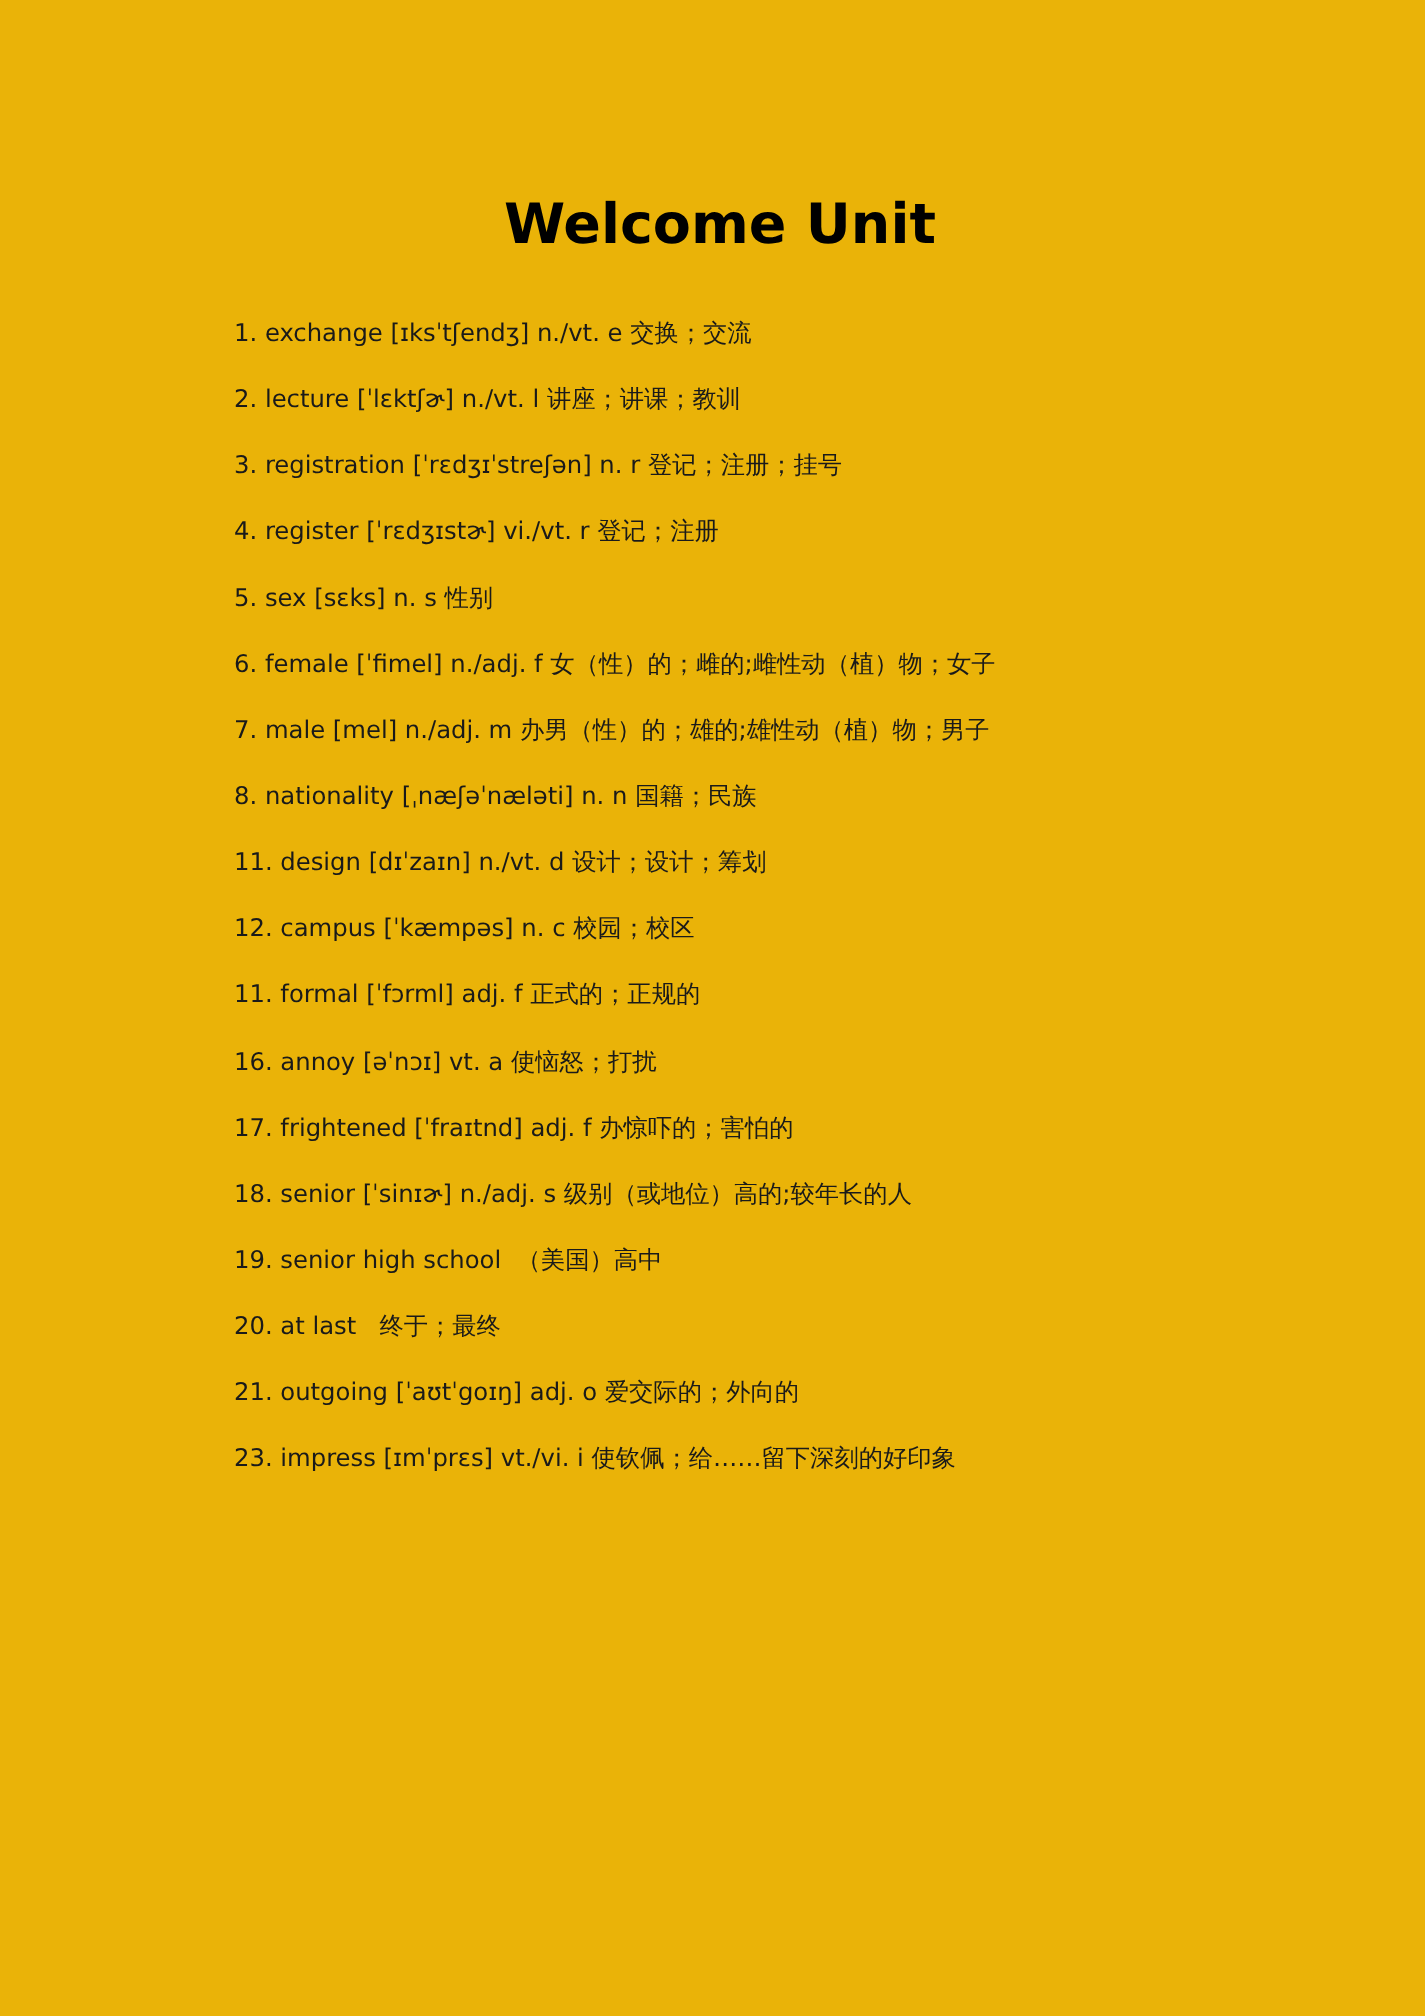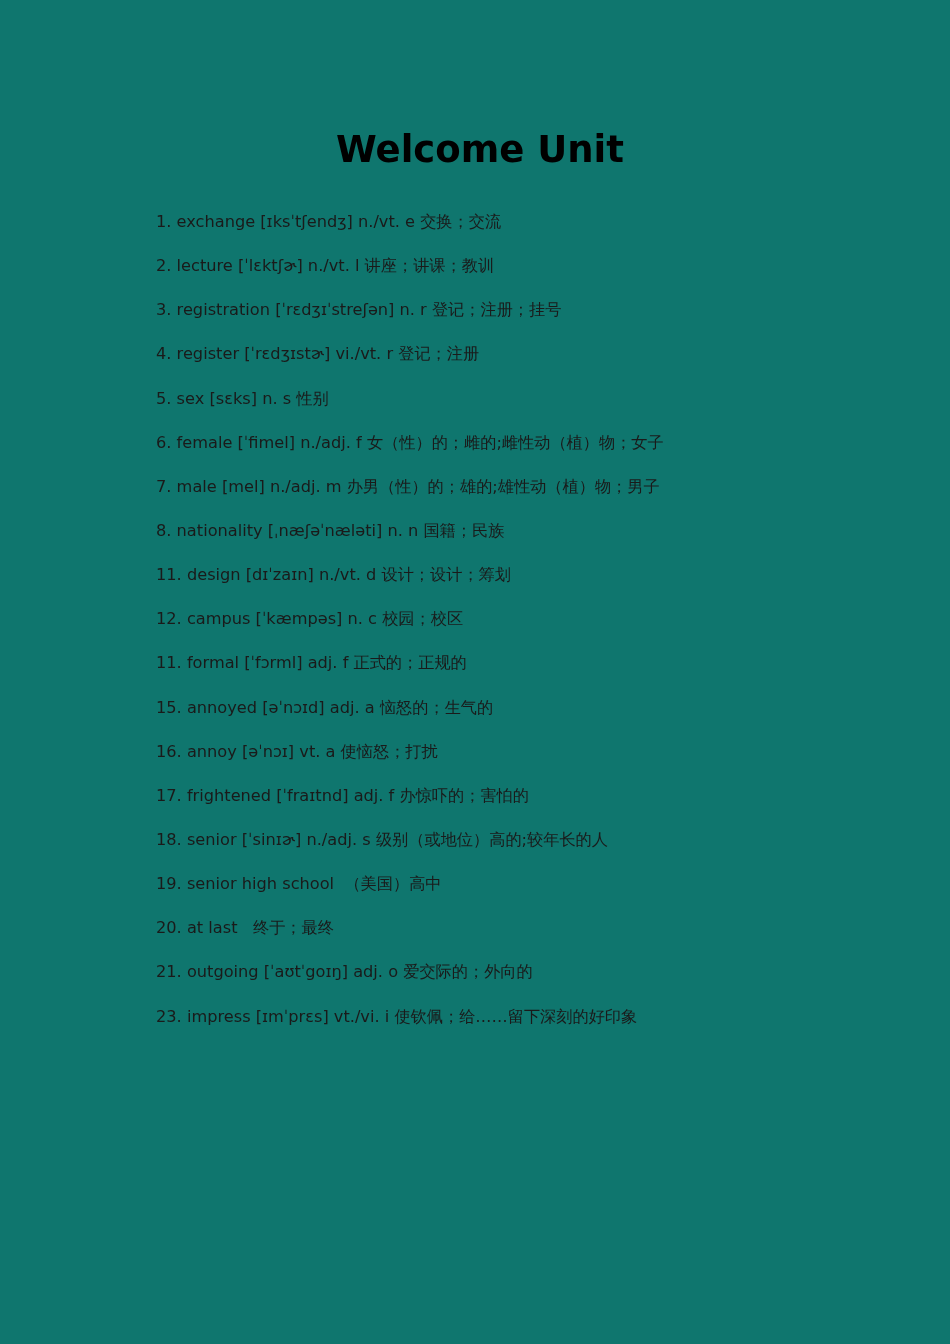--- a/index.html
+++ b/index.html
@@ -14,21 +14,21 @@
       overflow: hidden;
       font-family: "DejaVu Sans", "Liberation Sans", sans-serif;
       color: #111111;
     }
     .page {
       position: absolute;
       left: 0;
       top: 0;
       width: 950px;
       height: 1344px;
-      background: #0f766e;
+      background: #eab308;
     }
     .title {
       position: absolute;
       left: 0;
       width: 960px;
       top: 124px;
       text-align: center;
       font-family: "DejaVu Sans", "Liberation Sans", sans-serif;
       font-weight: bold;
       font-size: 37px;
@@ -64,21 +64,20 @@
     <li class="item"><span>2.</span> <span>lecture [ˈlɛktʃɚ] n./vt. l 讲座；讲课；教训</span></li>
     <li class="item"><span>3.</span> <span>registration [ˈrɛdʒɪˈstreʃən] n. r 登记；注册；挂号</span></li>
     <li class="item"><span>4.</span> <span>register [ˈrɛdʒɪstɚ] vi./vt. r 登记；注册</span></li>
     <li class="item"><span>5.</span> <span>sex [sɛks] n. s 性别</span></li>
     <li class="item"><span>6.</span> <span>female [ˈfimel] n./adj. f 女（性）的；雌的;雌性动（植）物；女子</span></li>
     <li class="item"><span>7.</span> <span>male [mel] n./adj. m 办男（性）的；雄的;雄性动（植）物；男子</span></li>
     <li class="item"><span>8.</span> <span>nationality [ˌnæʃəˈnæləti] n. n 国籍；民族</span></li>
     <li class="item"><span>11.</span> <span>design [dɪˈzaɪn] n./vt. d 设计；设计；筹划</span></li>
     <li class="item"><span>12.</span> <span>campus [ˈkæmpəs] n. c 校园；校区</span></li>
     <li class="item"><span>11.</span> <span>formal [ˈfɔrml] adj. f 正式的；正规的</span></li>
-    <li class="item"><span>15.</span> <span>annoyed [əˈnɔɪd] adj. a 恼怒的；生气的</span></li>
     <li class="item"><span>16.</span> <span>annoy [əˈnɔɪ] vt. a 使恼怒；打扰</span></li>
     <li class="item"><span>17.</span> <span>frightened [ˈfraɪtnd] adj. f 办惊吓的；害怕的</span></li>
     <li class="item"><span>18.</span> <span>senior [ˈsinɪɚ] n./adj. s 级别（或地位）高的;较年长的人</span></li>
     <li class="item"><span>19.</span> <span>senior high school  （美国）高中</span></li>
     <li class="item"><span>20.</span> <span>at last   终于；最终</span></li>
     <li class="item"><span>21.</span> <span>outgoing [ˈaʊtˈgoɪŋ] adj. o 爱交际的；外向的</span></li>
     <li class="item"><span>23.</span> <span>impress [ɪmˈprɛs] vt./vi. i 使钦佩；给……留下深刻的好印象</span></li>
   </ul>
 </div>
 

